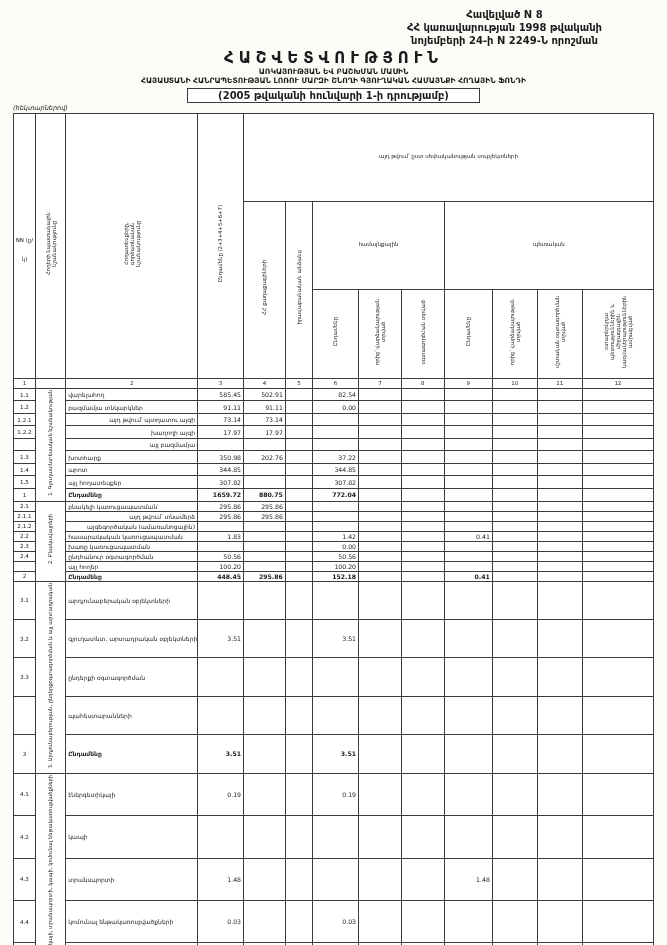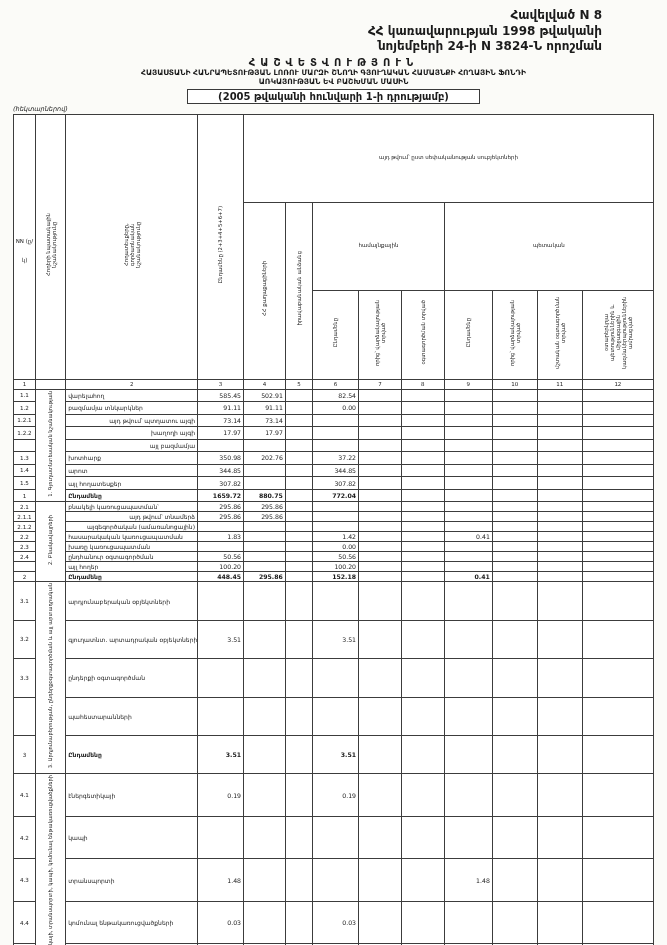--- a/index.html
+++ b/index.html
@@ -14,28 +14,28 @@
     position: relative;
     width: 667px; height: 945px;
     background: #fbfbf8;
     padding: 8px 13px 0 13px;
     overflow: hidden;
   }
   
   .hdr-right {
     width: max-content;
     margin: 0 52px 0 auto;
-    text-align: right;
-    font-size: 12px;
+    text-align: center;
+    font-size: 10px;
     font-weight: bold;
     line-height: 1.3;
   }
   .report-title {
     text-align: center;
-    font-size: 10px;
+    font-size: 15px;
     font-weight: bold;
     letter-spacing: 5px;
     margin-top: 2px;
   }
   .report-subtitle {
     text-align: center;
     font-size: 7.5px;
     font-weight: bold;
     line-height: 1.25;
   }
@@ -93,26 +93,26 @@
   tr.total-row .c-label, tr.total-row .c-val { font-weight: bold; }
 </style>
 </head>
 <body>
 
 <div class="page">
 
   <div class="hdr-right">
     <div>Հավելված N 8</div>
     <div>ՀՀ կառավարության 1998 թվականի</div>
-    <div>նոյեմբերի 24-ի N 3824-Ն որոշման</div>
+    <div>նոյեմբերի 24-ի N 2249-Ն որոշման</div>
   </div>
 
   <div class="report-title">ՀԱՇՎԵՏՎՈՒԹՅՈՒՆ</div>
+  <div class="report-subtitle">ԱՌԿԱՅՈՒԹՅԱՆ ԵՎ ԲԱՇԽՄԱՆ ՄԱՍԻՆ</div>
   <div class="report-subtitle">ՀԱՅԱՍՏԱՆԻ ՀԱՆՐԱՊԵՏՈՒԹՅԱՆ ԼՈՌՈՒ ՄԱՐԶԻ ՇՆՈՂԻ ԳՅՈՒՂԱԿԱՆ ՀԱՄԱՅՆՔԻ ՀՈՂԱՅԻՆ ՖՈՆԴԻ</div>
-  <div class="report-subtitle">ԱՌԿԱՅՈՒԹՅԱՆ ԵՎ ԲԱՇԽՄԱՆ ՄԱՍԻՆ</div>
   <div class="asof-box">(2005 թվականի հունվարի 1-ի դրությամբ)</div>
   <div class="units-note">(հեկտարներով)</div>
 
   <table class="land">
     <colgroup>
       <col style="width:21px">
         <col style="width:29px">
         <col style="width:126px">
       <col style="width:44px">
         <col style="width:40px">

